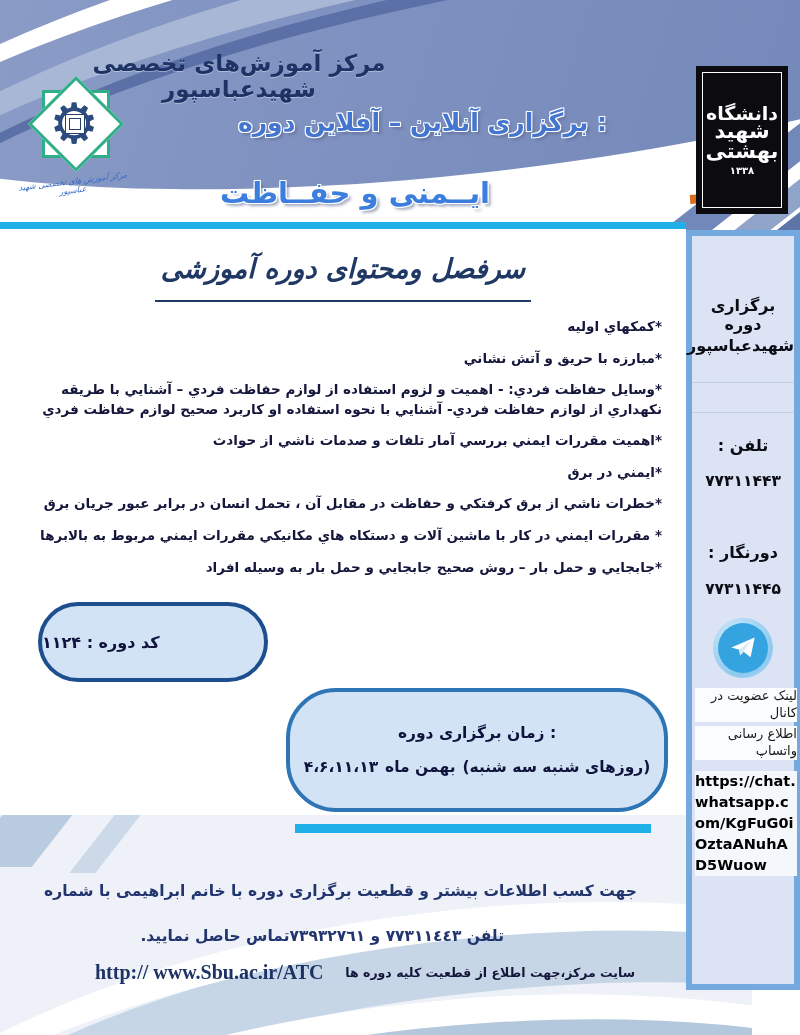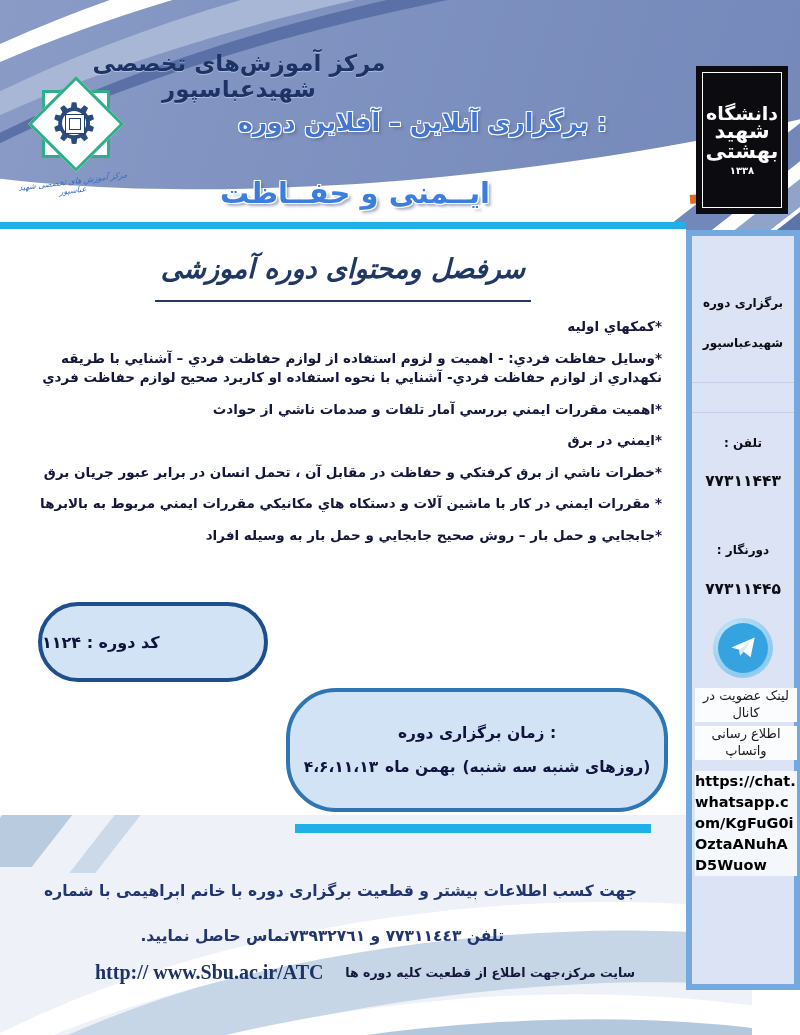--- a/index.html
+++ b/index.html
@@ -83,30 +83,30 @@
   .pill-time .t-label{direction:ltr;margin-bottom:16px;}
   .date-row{display:flex;direction:ltr;gap:7px;align-items:center;}
   .date-row .num{direction:ltr;}
   .date-row .fa{direction:rtl;}
 
   
   .sidebar{position:absolute;left:686px;top:230px;width:114px;height:760px;background:#74a9e0;
            box-sizing:border-box;padding:6px;}
   .side-inner{position:relative;width:100%;height:100%;background:#dce3f4;}
   .side-txt{position:absolute;width:100%;text-align:center;direction:rtl;color:#0c0c14;
-            font-weight:bold;font-size:12px;}
+            font-weight:bold;font-size:16px;}
   .side-num{position:absolute;width:100%;text-align:center;direction:ltr;color:#0c0c14;
             font-weight:bold;font-size:15.5px;letter-spacing:1px;}
   .side-div{position:absolute;left:0;width:100%;height:1px;background:#c3cfe6;}
   .tg{position:absolute;left:50%;top:382px;transform:translateX(-50%);width:60px;height:60px;
       border-radius:50%;background:radial-gradient(circle at 35% 30%,#cfeafa,#8ec9ef 70%,#bcdef4);
       display:flex;align-items:center;justify-content:center;}
   .tg-in{width:50px;height:50px;border-radius:50%;background:#35a3e0;display:flex;
       align-items:center;justify-content:center;}
-  .side-join{position:absolute;left:3px;width:102px;text-align:center;direction:rtl;
+  .side-join{position:absolute;left:3px;width:102px;text-align:right;direction:rtl;
       color:#1a1a1a;font-size:13px;background:#fbfcfe;line-height:1.3;}
   .side-url{position:absolute;left:3px;width:102px;direction:ltr;text-align:left;
       font-size:14.5px;font-weight:bold;color:#000;word-break:break-all;line-height:1.45;
       background:#f4f7fc;}
 
   
   .footer{position:absolute;left:0;top:815px;width:752px;height:220px;background:#eef2f8;
           overflow:hidden;}
   .fd1{position:absolute;left:-18px;top:0px;width:70px;height:52px;background:#b9cbdf;
        transform:skewX(-38deg);}
@@ -174,20 +174,21 @@
 
   <div class="cyan-line"></div>
 
   <div class="main">
     <div class="section-title">
       <span>سرفصل ومحتوای دوره آموزشی</span>
     </div>
 
     <div class="bullets">
       <div class="b">*كمكهاي اوليه</div>
+      <div class="b">*مبارزه با حريق و آتش نشاني</div>
       <div class="b">*وسايل حفاظت فردي: - اهميت و لزوم استفاده از لوازم حفاظت فردي – آشنايي با طريقه نكهداري از لوازم حفاظت فردي- آشنايي با نحوه استفاده او كاربرد صحيح لوازم حفاظت فردي</div>
       <div class="b">*اهميت مقررات ايمني بررسي آمار تلفات و صدمات ناشي از حوادث</div>
       <div class="b">*ايمني در برق</div>
       <div class="b">*خطرات ناشي از برق كرفتكي و حفاظت در مقابل آن ، تحمل انسان در برابر عبور جريان برق</div>
       <div class="b">* مقررات ايمني در كار با ماشين آلات و دستكاه هاي مكانيكي مقررات ايمني مربوط به بالابرها</div>
       <div class="b">*جابجايي و حمل بار – روش صحيح جابجايي و حمل بار به وسيله افراد</div>
     </div>
 
     <div class="pill pill-code">
       <div>كد دوره : ۱۱۲۴</div>

